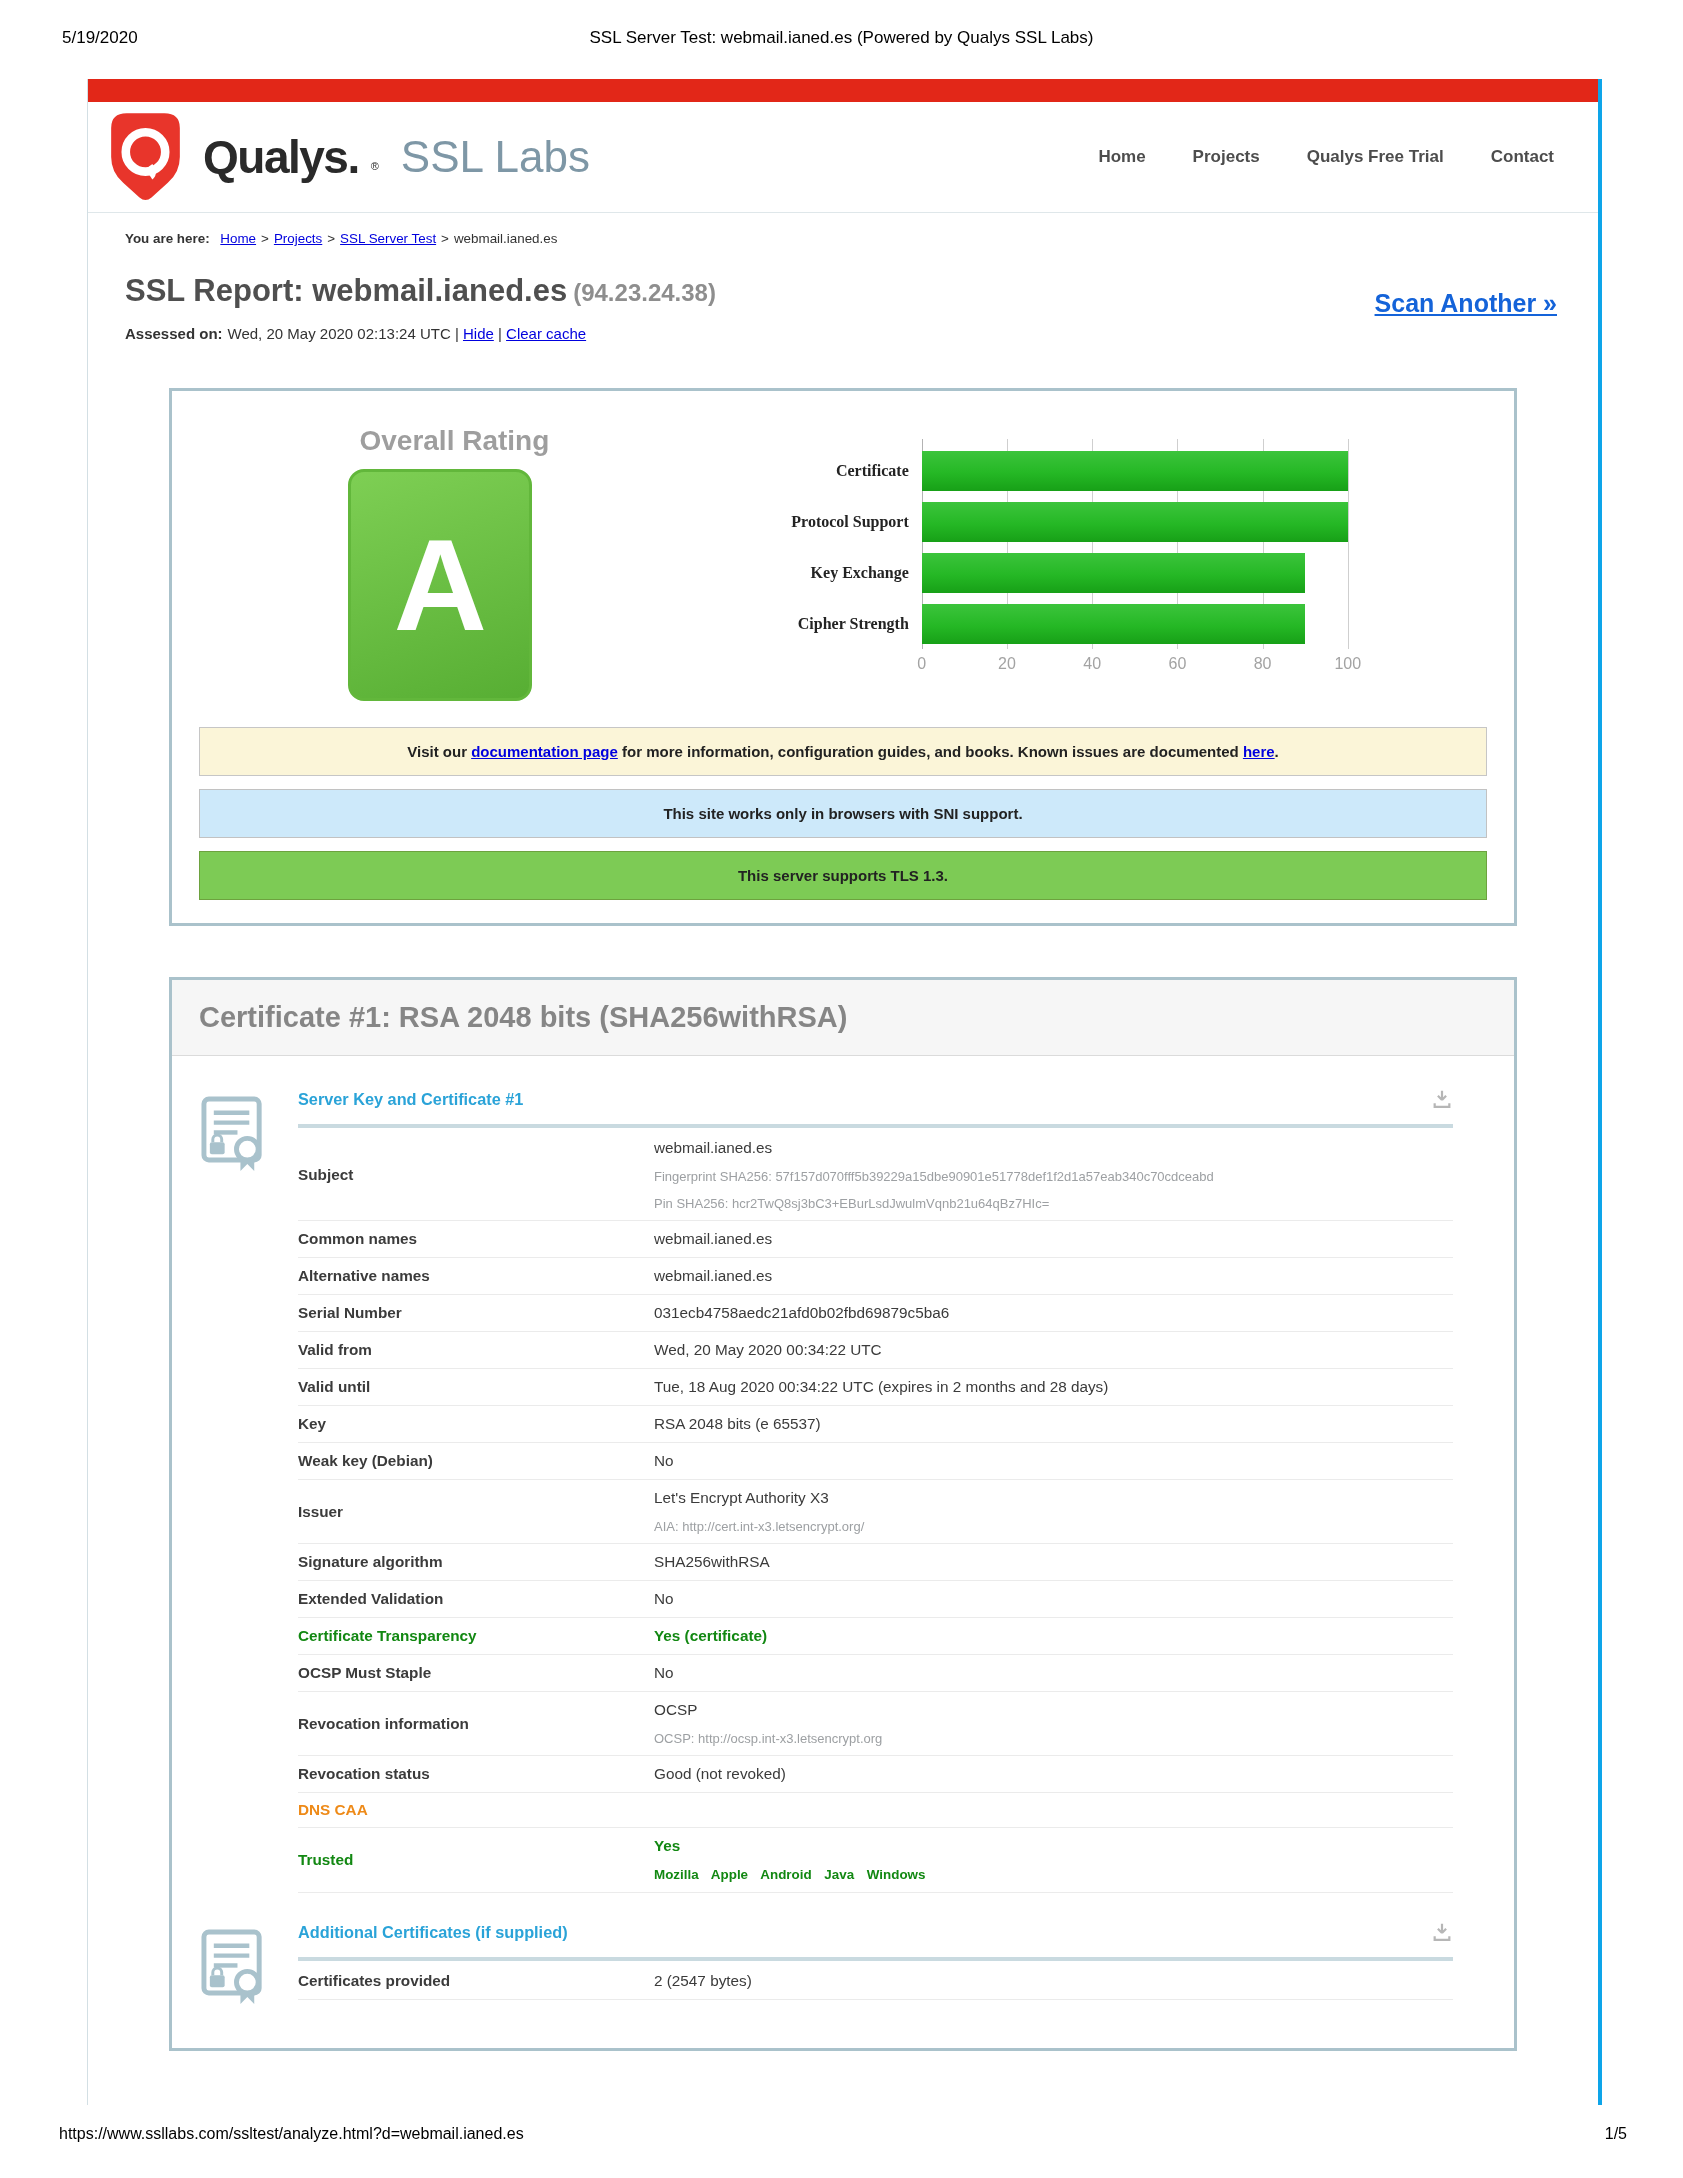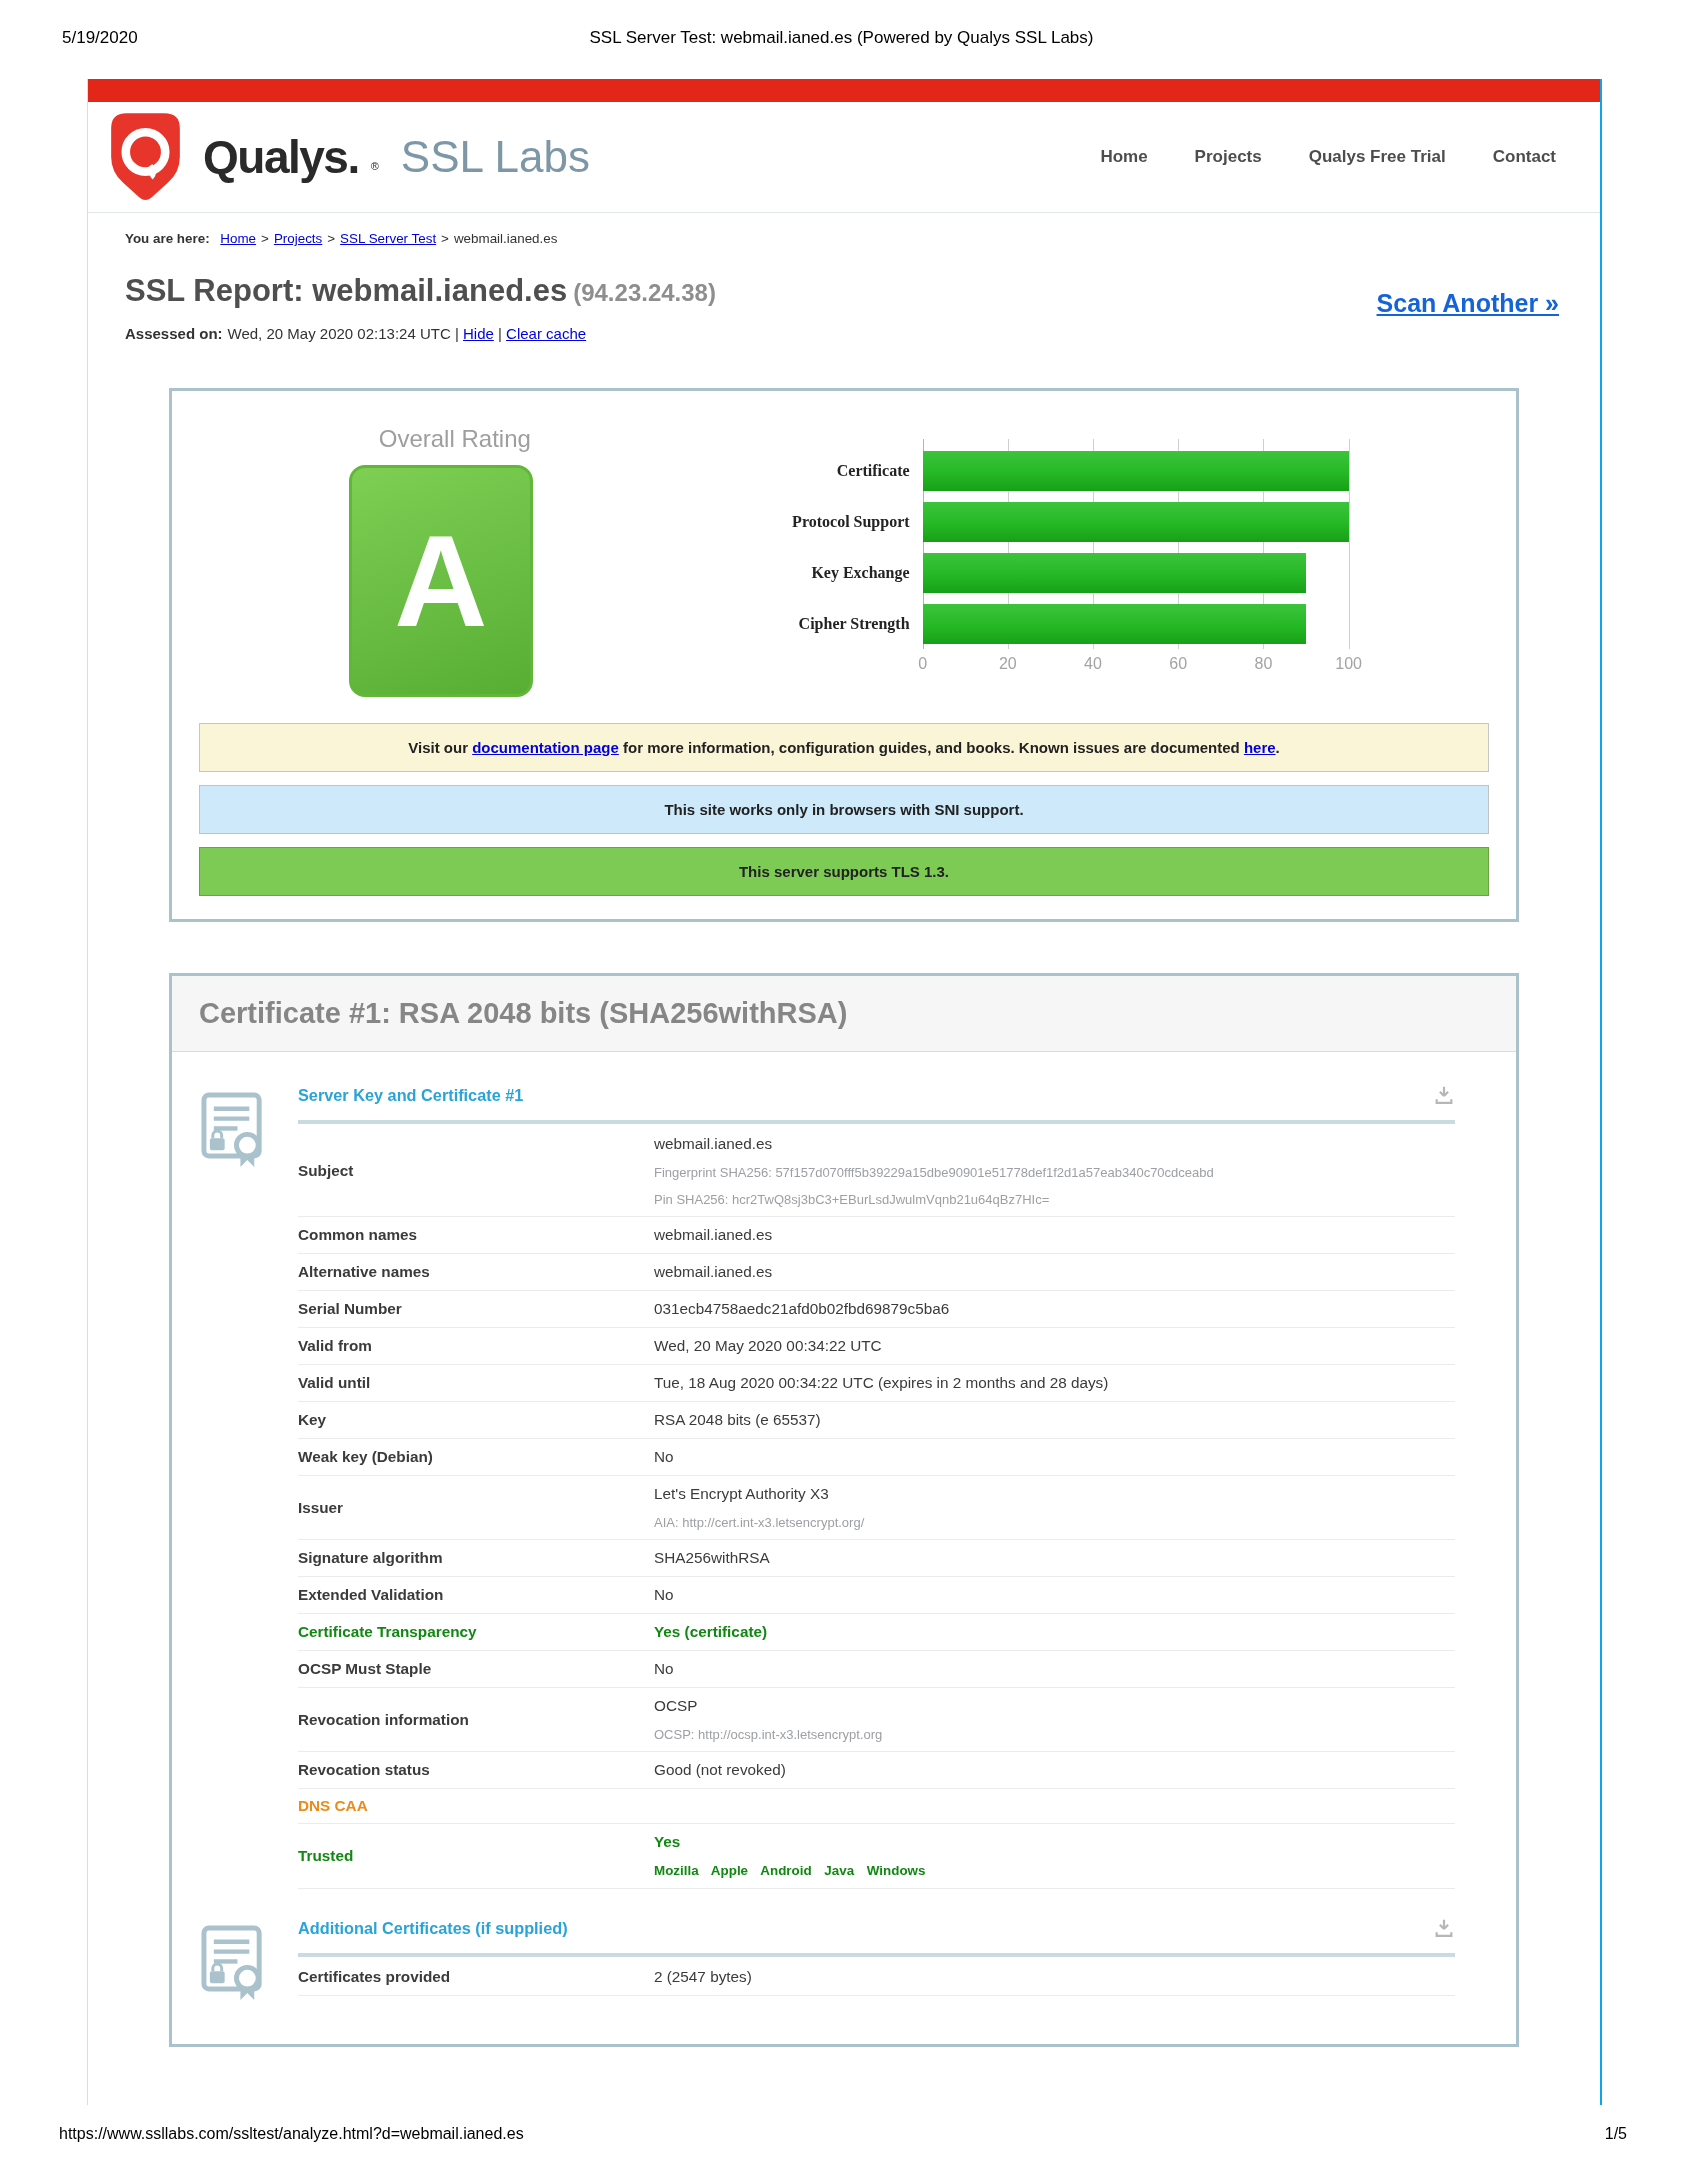--- a/index.html
+++ b/index.html
@@ -9,21 +9,21 @@
 
   
   .print-header{position:absolute;top:28px;left:0;right:0;height:24px;font-size:17px;color:#000;}
   .print-date{position:absolute;left:62px;top:0;}
   .print-title{position:absolute;left:0;right:0;text-align:center;top:0;}
   .print-footer{position:absolute;top:2125px;left:59px;right:56px;display:flex;
                 justify-content:space-between;font-size:16px;color:#000;}
 
   
   .page{position:absolute;left:87px;top:79px;width:1515px;height:2026px;box-sizing:border-box;
-        border-left:1px solid #D3DFE4;border-right:2px solid #0ea5e9;background:#fff;overflow:hidden;}
+        border-left:1px solid #D3DFE4;border-right:4px solid #0ea5e9;background:#fff;overflow:hidden;}
   .redbar{height:23px;background:var(--brand-red,#E22718);}
 
   
   .site-header{height:110px;display:flex;align-items:center;justify-content:space-between;
                padding:0 44px 0 14px;border-bottom:1px solid #DFE7EA;}
   .logo{display:flex;align-items:center;gap:14px;text-decoration:none;}
   .logo svg{display:block;}
   .brand{font-size:46px;font-weight:bold;color:#2A2A2A;letter-spacing:-1.5px;}
   .reg{font-size:11px;color:#2A2A2A;position:relative;top:9px;left:-2px;}
   .brand2{font-size:44px;font-weight:400;color:#7E97A6;margin-left:6px;letter-spacing:0;}
@@ -49,21 +49,21 @@
 
   
   .panel{margin:46px 44px 0;border:3px solid var(--panel-border,#AAC2CB);background:#fff;}
   .panel-header{background:#F6F6F6;border-bottom:1px solid #DBDBDB;padding:21px 27px;
                 font-size:29px;font-weight:bold;color:var(--header-text,#868686);}
   .panel-body{padding:34px 0 10px;}
 
   
   .summary-flex{display:flex;}
   .rating-col{width:40%;text-align:center;}
-  .rating-label{font-size:24px;font-weight:normal;color:#9E9E9E;margin-left:28px;}
+  .rating-label{font-size:28px;font-weight:bold;color:#9E9E9E;margin-left:28px;}
   .grade-box{margin:12px auto 0;width:178px;height:226px;border-radius:16px;
              background:linear-gradient(160deg,var(--grade-light,#7ECF54),var(--grade-dark,#57AE33));
              border:3px solid #62B73B;display:flex;align-items:center;justify-content:center;}
   .grade-box span{font-size:129px;font-weight:bold;color:#fff;line-height:1;}
   .chart-col{margin-top:14px;}
   .chart-main{display:flex;}
   .chart-labels{width:213px;padding-top:6px;}
   .chart-label{height:51px;line-height:51px;text-align:right;padding-right:13px;
                font-size:16px;font-weight:bold;color:#232323;font-family:Liberation Serif, serif;}
   .chart-plot{position:relative;width:426px;padding-top:6px;}

